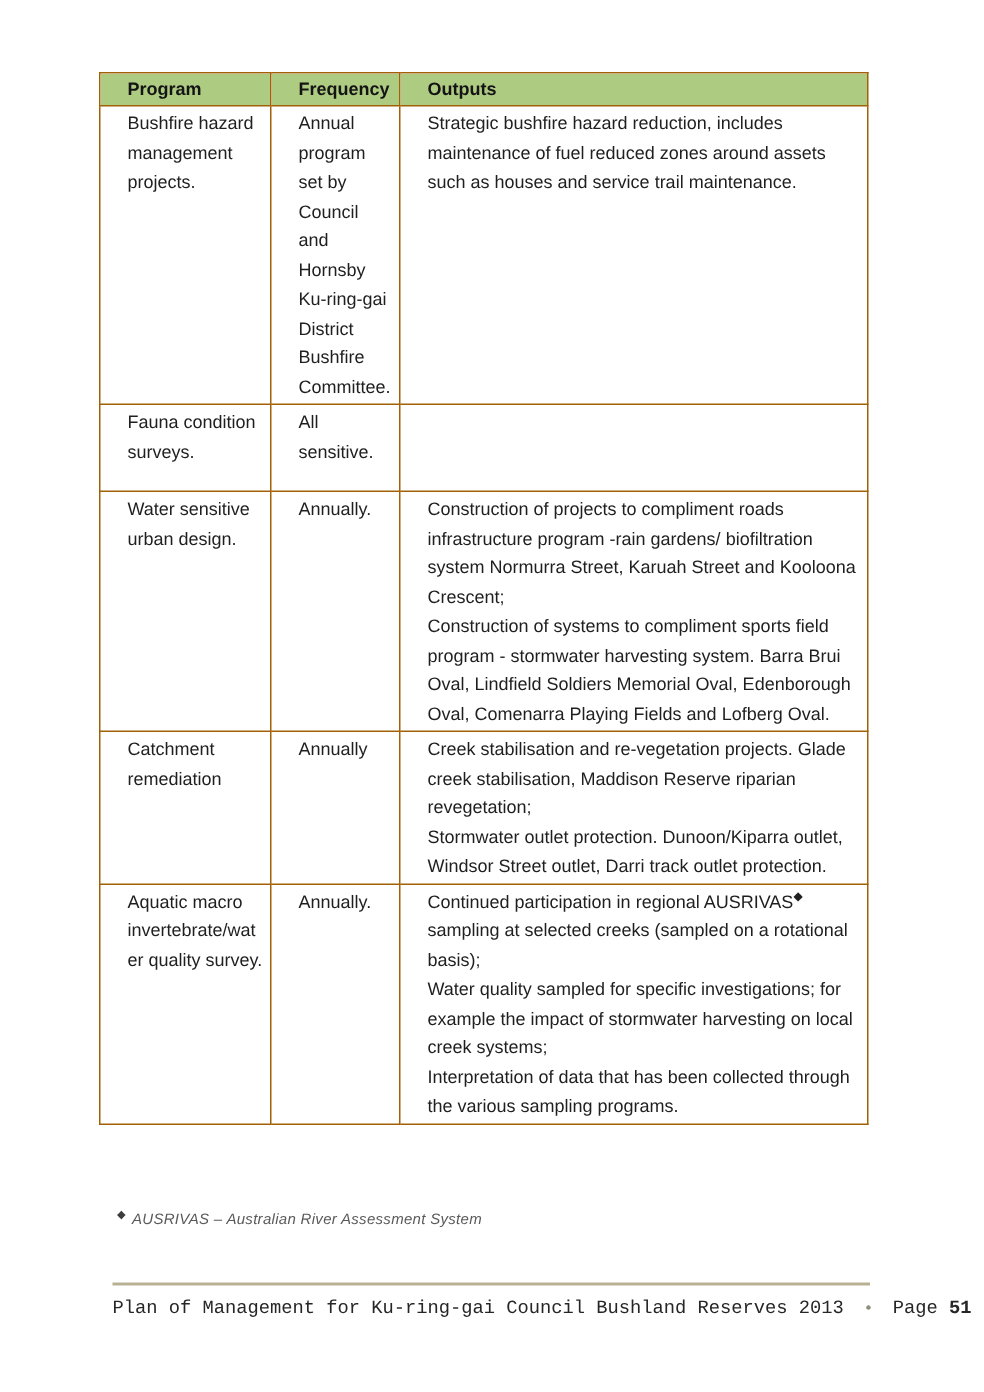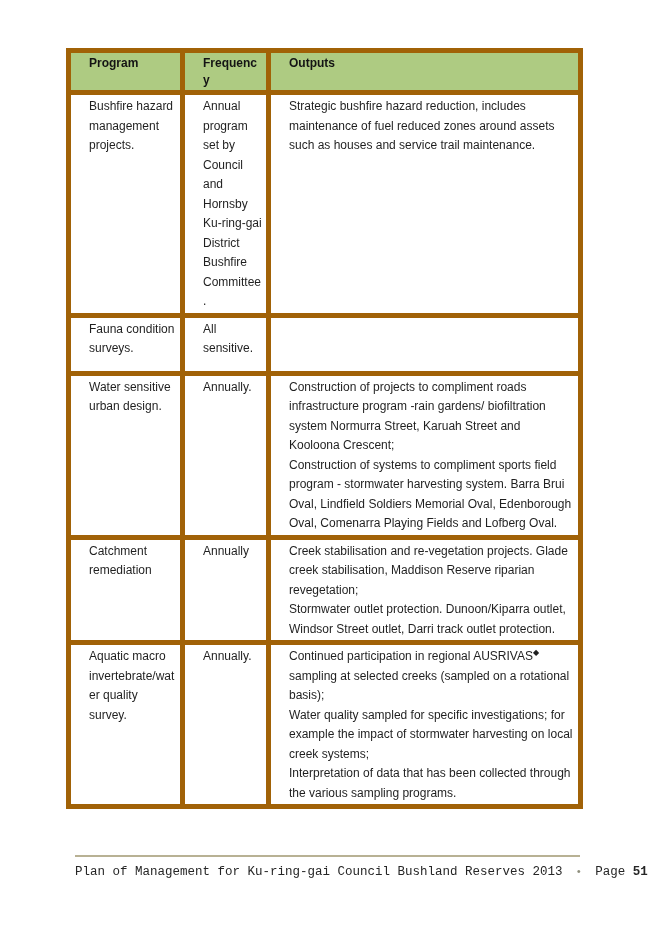--- a/index.html
+++ b/index.html
@@ -9,21 +9,21 @@
     overflow:hidden;margin:0 auto;
   }
   table.pt{
     position:absolute;left:66px;top:48px;width:512px;
     border-collapse:collapse;table-layout:fixed;
   }
   .pt col.c0{width:114px}
   .pt col.c1{width:86px}
   .pt col.c2{width:312px}
   .pt th,.pt td{
-    border:5px solid #a16207;vertical-align:top;text-align:left;
+    border:1px solid #a16207;vertical-align:top;text-align:left;
     padding:2px 4px 1px 18px;font-size:12px;line-height:19.5px;
     overflow:hidden;word-wrap:break-word;
   }
   .pt th{
     background:#aecb82;font-weight:bold;height:18px;line-height:17px;
     padding-top:2px;padding-bottom:1px;color:#141414;
   }
   tr.r0{height:158px}
   tr.r1{height:72px}
   tr.r2{height:58px}
@@ -101,19 +101,20 @@
         <td>Annually.</td>
         <td>
           <div class="para"><span>Continued participation in regional AUSRIVAS</span><sup class="mk">◆</sup><span> sampling at selected creeks (sampled on a rotational basis);</span></div>
           <div class="para">Water quality sampled for specific investigations; for example the impact of stormwater harvesting on local creek systems;</div>
           <div class="para">Interpretation of data that has been collected through the various sampling programs.</div>
         </td>
       </tr>
     </tbody>
   </table>
 
+  <div class="footnote"><sup class="mk">◆</sup><span class="fnt">AUSRIVAS – Australian River Assessment System</span></div>
 
   <div class="footer-rule"></div>
   <div class="footer-line">
     <span>Plan of Management for Ku-ring-gai Council Bushland Reserves 2013</span><span class="bullet">•</span><span><span>Page</span> <b>51</b> <span>of</span> <b>106</b></span>
   </div>
 
 </div>
 
 </body></html>

